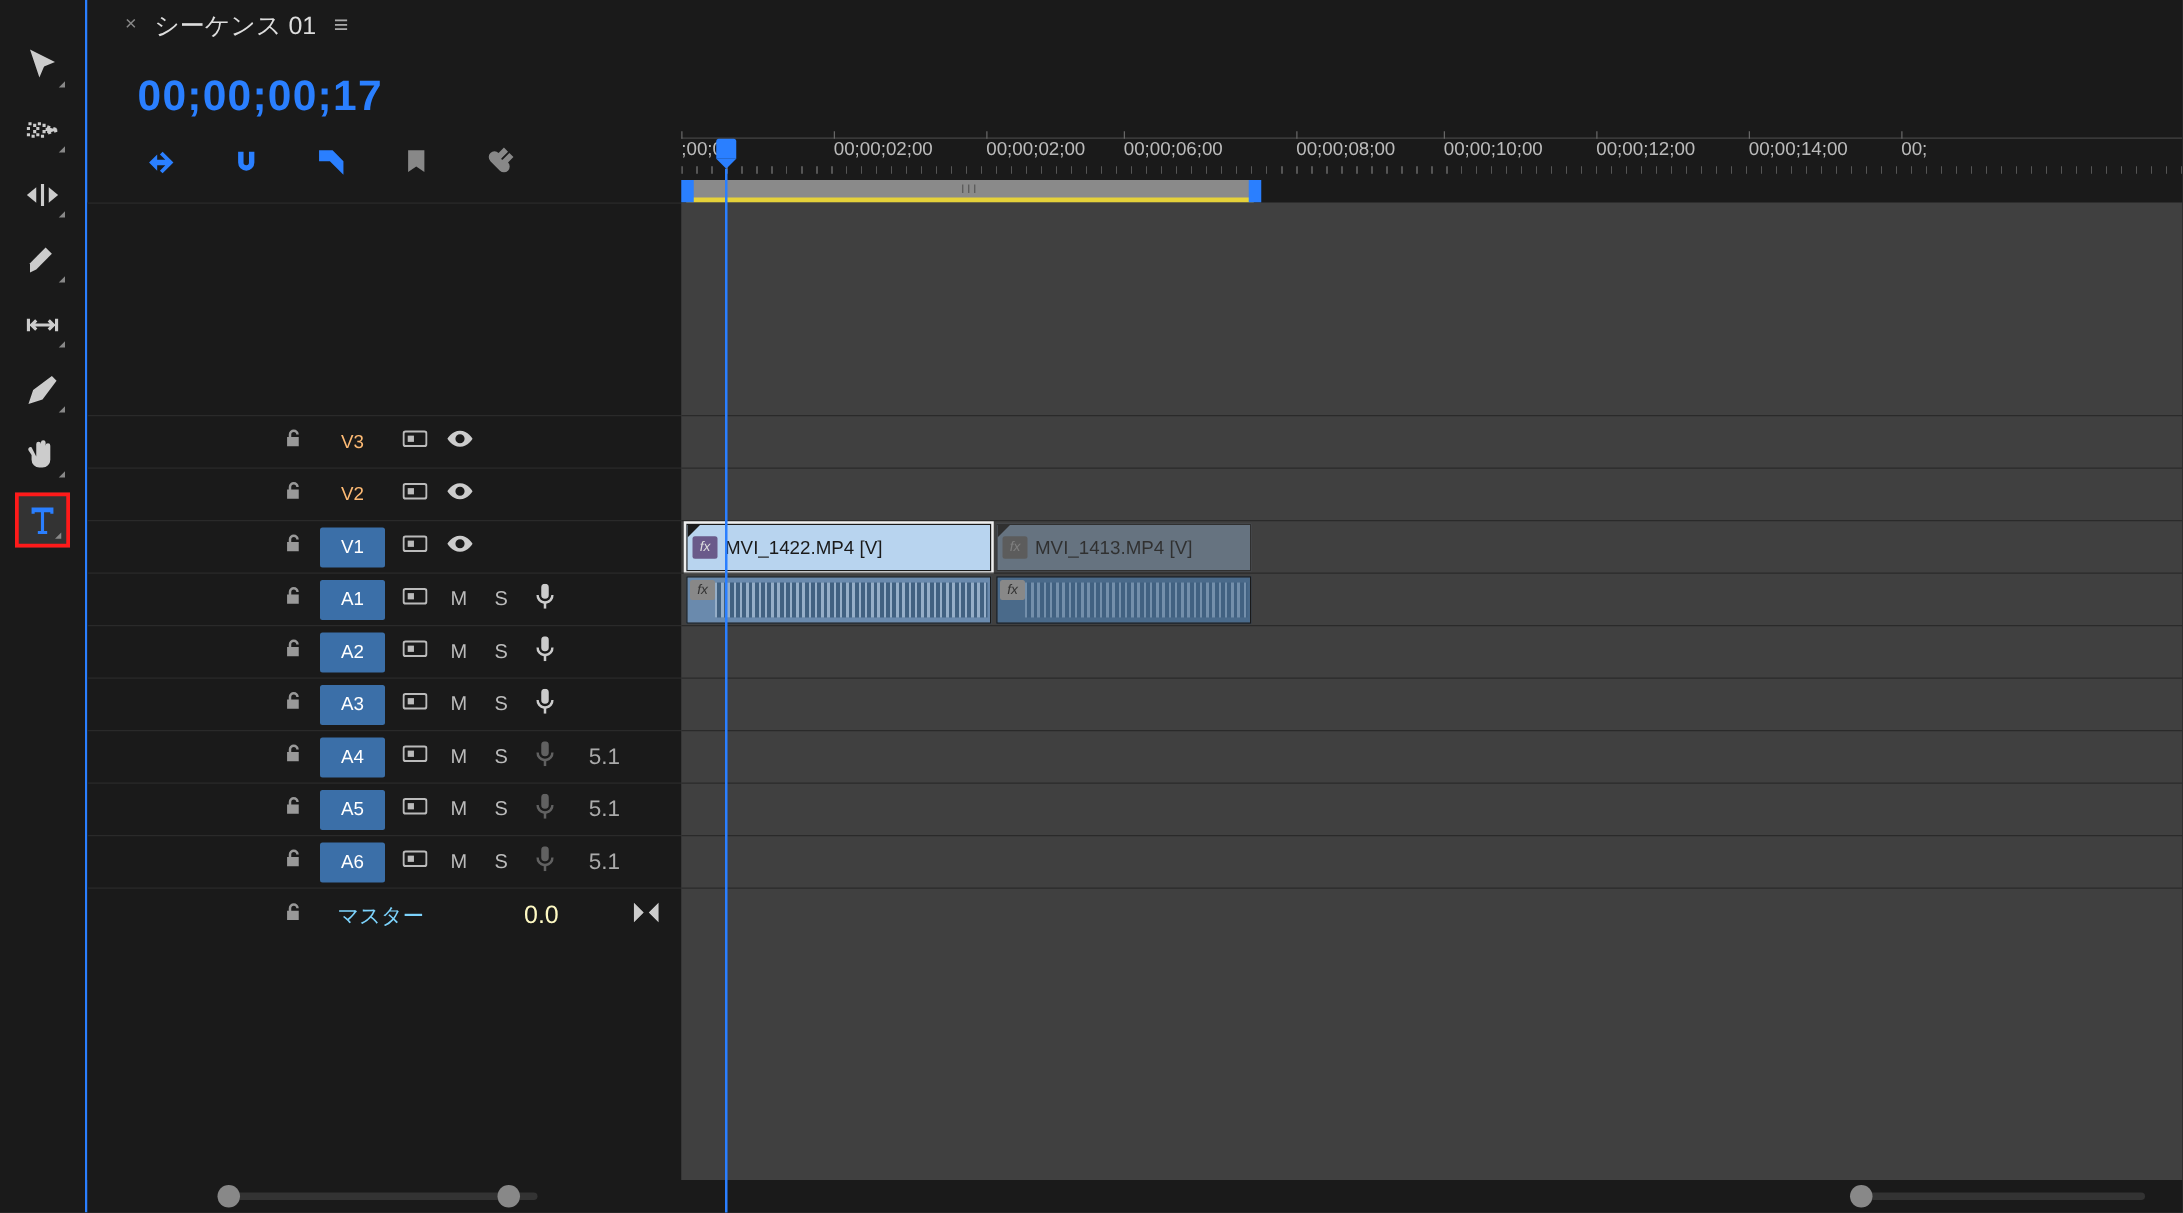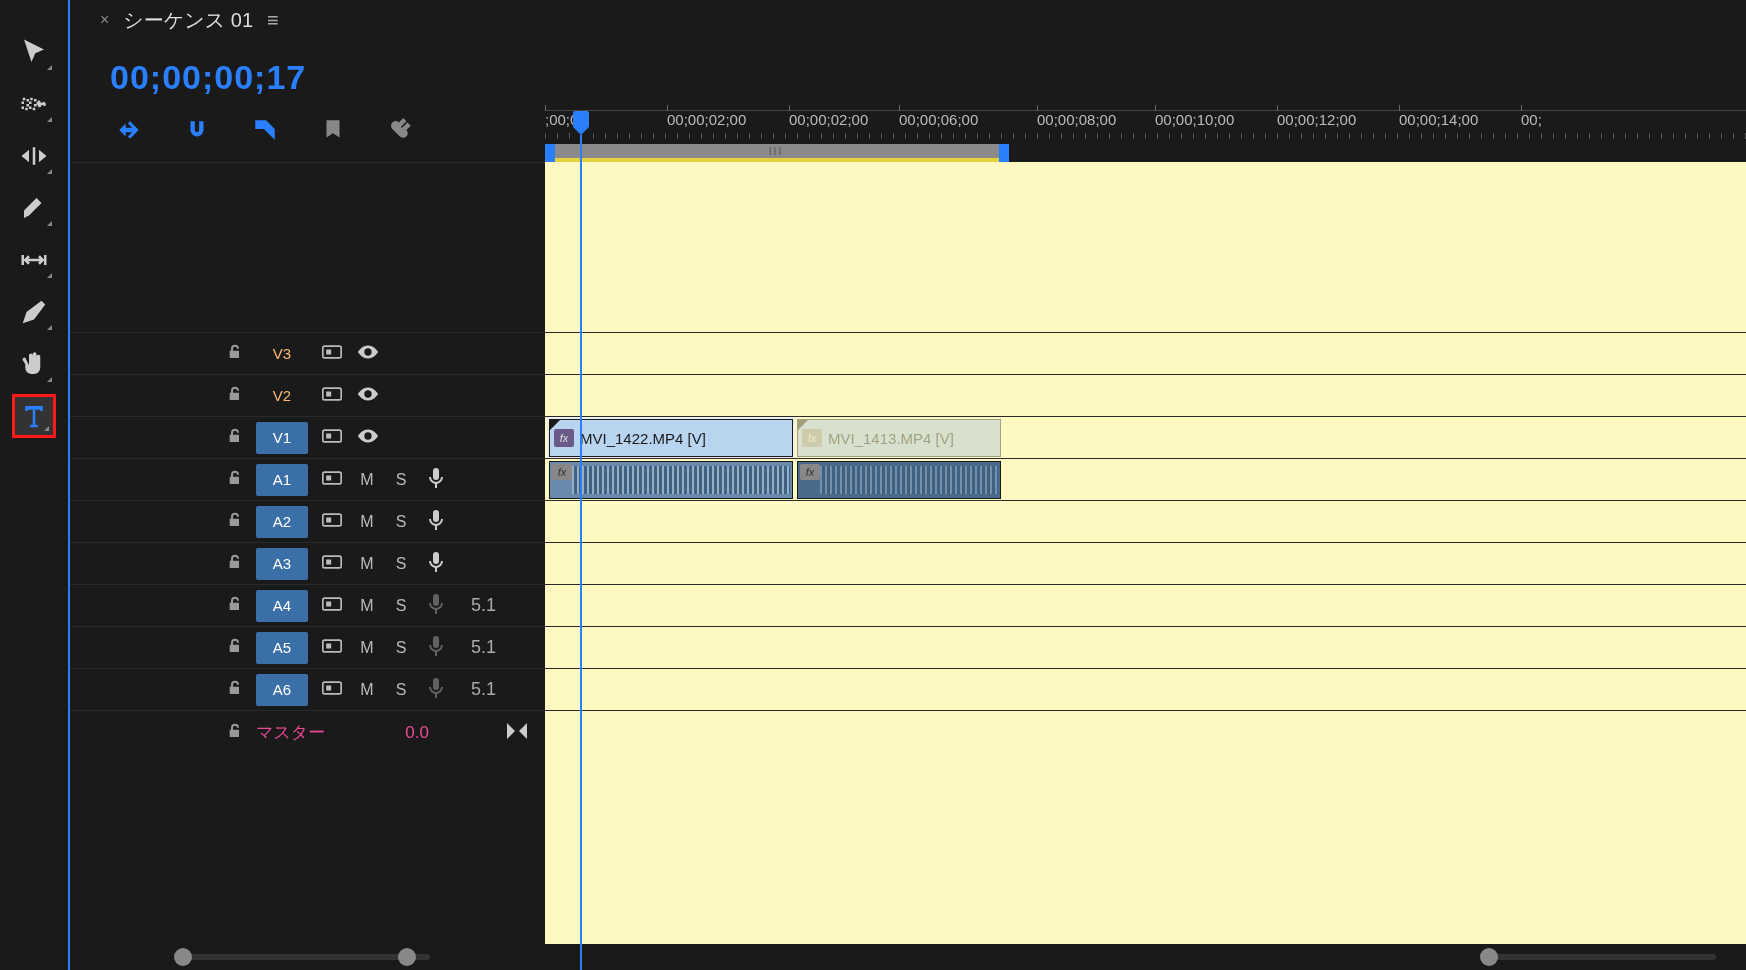--- a/index.html
+++ b/index.html
@@ -56,21 +56,21 @@
   .wa-grip{color:#555;font-size:10px;letter-spacing:2px;}
 
   .playhead{position:absolute;top:0;width:16px;transform:translateX(-8px);z-index:20;}
   .playhead-head{width:16px;height:16px;background:#2a7fff;border-radius:2px 2px 0 0;}
   .playhead-head::after{content:"";position:absolute;left:0;top:16px;border-left:8px solid transparent;border-right:8px solid transparent;border-top:8px solid #2a7fff;}
   .playhead-line{position:absolute;left:7px;top:24px;width:2px;height:900px;background:#2a7fff;}
 
   
   .tracks-scroll { flex: 1; display: flex; position: relative; }
   .track-headers { width: 475px; background: #1a1a1a; }
-  .track-body { flex: 1; position: relative; background: #fef9c3; overflow:hidden;}
+  .track-body { flex: 1; position: relative; background: #404040; overflow:hidden;}
 
   .spacer-block{height:170px;border-top:1px solid #2a2a2a;}
 
   .trk-row { display: flex; align-items: center; border-top: 1px solid #2a2a2a; padding-left: 150px; }
   .trk-v { height: 42px; }
   .trk-a { height: 42px; align-items: center; }
   .lock { width: 30px; text-align: center; color: #999; }
   .tname {
     width: 52px; height: 32px; display: flex; align-items: center; justify-content: center;
     font-size: 15px; color: #fdba74; margin: 0 6px;
@@ -108,21 +108,21 @@
   .aclip .wave {
     position: absolute; left: 22px; right: 2px; top: 4px; bottom: 4px;
     background:
       repeating-linear-gradient(90deg, rgba(200,220,240,.7) 0 2px, transparent 2px 5px),
       linear-gradient(#3a5a7a,#3a5a7a);
     opacity:.85;
   }
   .aclip .fx{position:absolute;left:2px;top:2px;width:20px;height:16px;background:#888;color:#333;font-size:11px;font-style:italic;display:flex;align-items:center;justify-content:center;border-radius:2px;}
 
   .master-row { display: flex; align-items: center; height: 44px; border-top: 1px solid #2a2a2a; padding-left: 150px; }
-  .master-val { color: #ec4899; margin-left: 80px; font-size: 17px; }
+  .master-val { color: #fef9c3; margin-left: 80px; font-size: 20px; }
   .snap-end { margin-left: auto; margin-right: 18px; }
 
   
   .hscroll{height:26px;display:flex;align-items:center;padding:0 30px;}
   .hs-track{flex:0 0 250px;height:6px;background:#333;border-radius:3px;margin:0 0 0 80px;position:relative;}
   .hs-knob{position:absolute;width:18px;height:18px;background:#888;border-radius:50%;top:-6px;}
   .hs-spacer{flex:1;}
   .hs-right-track{width:230px;height:6px;background:#333;border-radius:3px;margin-left:auto;position:relative;}
 
   .side-knob{position:absolute;right:8px;width:14px;height:14px;border:2px solid #888;border-radius:50%;}
@@ -400,21 +400,21 @@
           <span class="mic dim"><svg class="i-mic" viewBox="0 0 14 20" fill="#ccc">
                 <path d="M7 0a3 3 0 013 3v6a3 3 0 01-6 0V3a3 3 0 013-3zM2 9a5 5 0 0010 0h2a7 7 0 01-6 6.9V20H6v-4.1A7 7 0 010 9z"></path>
               </svg></span>
           <span class="ch-label">5.1</span>
         </div>
 
         <div class="master-row">
           <span class="lock"><svg class="i-lock" viewBox="0 0 24 24" fill="#999">
                 <path d="M6 10V7a6 6 0 0112 0h-3a3 3 0 00-6 0v3h9v11H4V10z"></path>
               </svg></span>
-          <span style="margin-left:6px;font-size:17px;color:#ec4899">マスター</span>
+          <span style="margin-left:20px;font-size:17px;color:#7dd3fc">マスター</span>
           <span class="master-val">0.0</span>
           <span class="snap-end"><svg width="20" height="16" viewBox="0 0 20 16" fill="#ccc">
                 <path d="M0 0l8 8-8 8zM20 0l-8 8 8 8z"></path>
               </svg></span>
         </div>
       </div>
 
       <div class="track-body">
         <div class="trk-body-row" style="top:170px"></div>
         <div class="trk-body-row" style="top:212px"></div>

